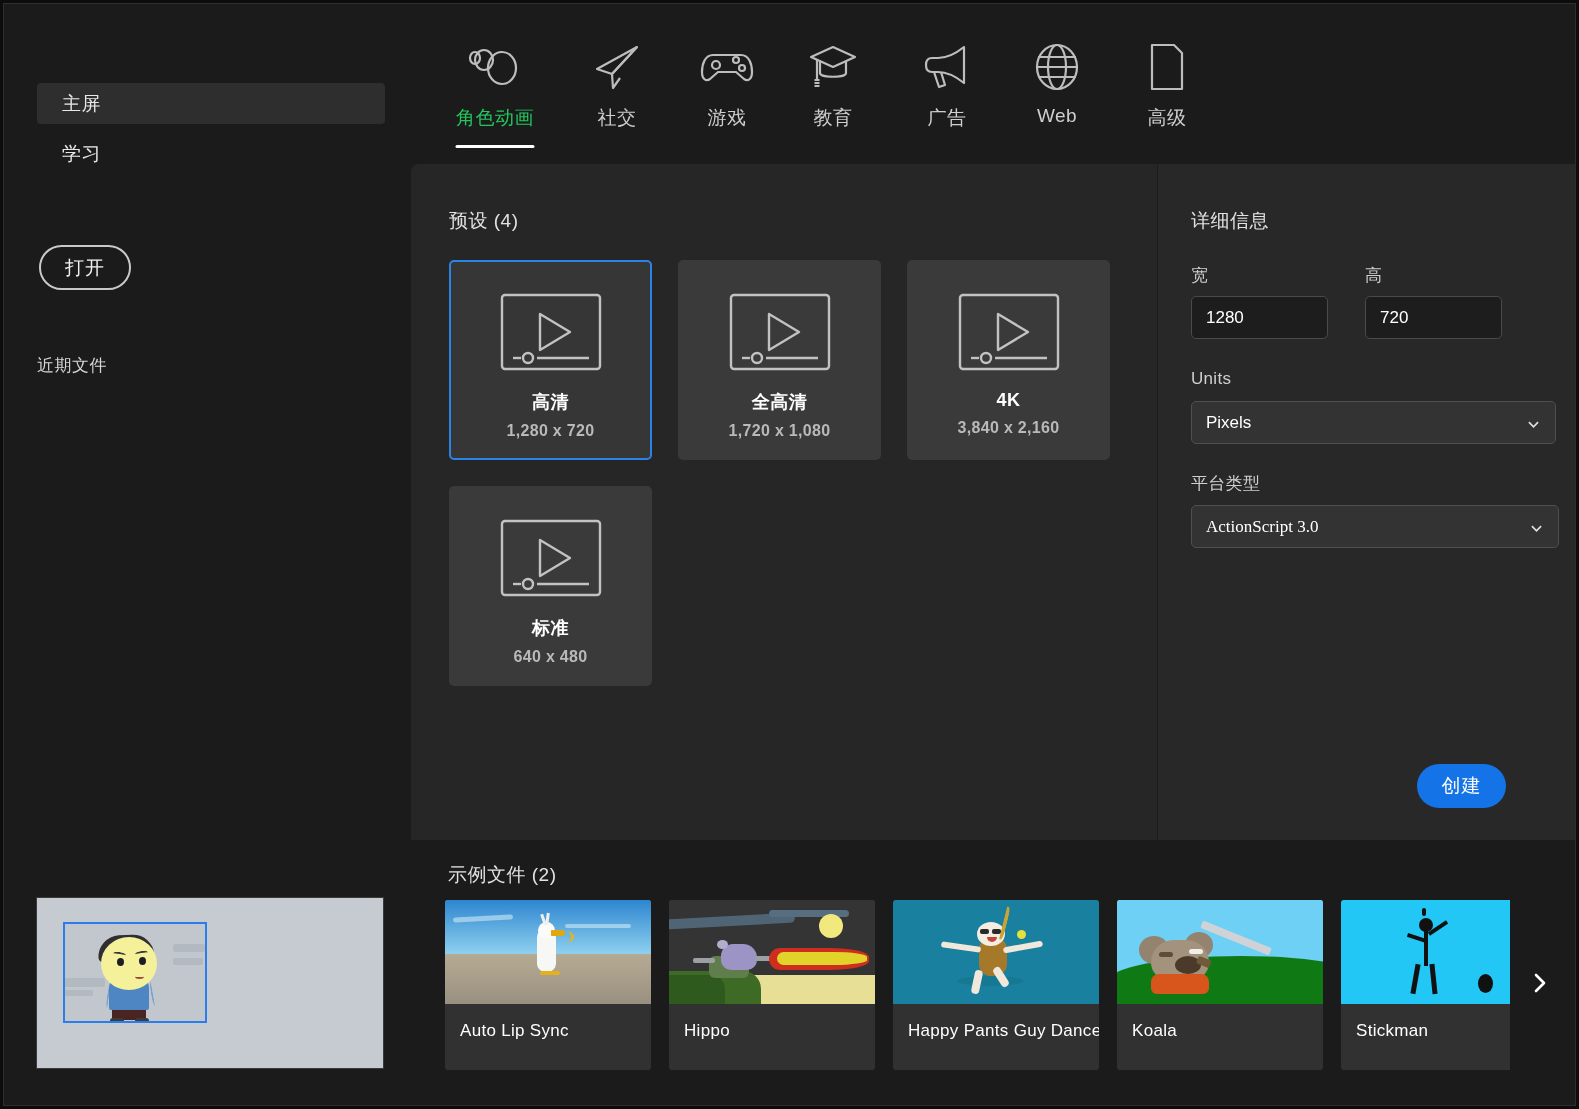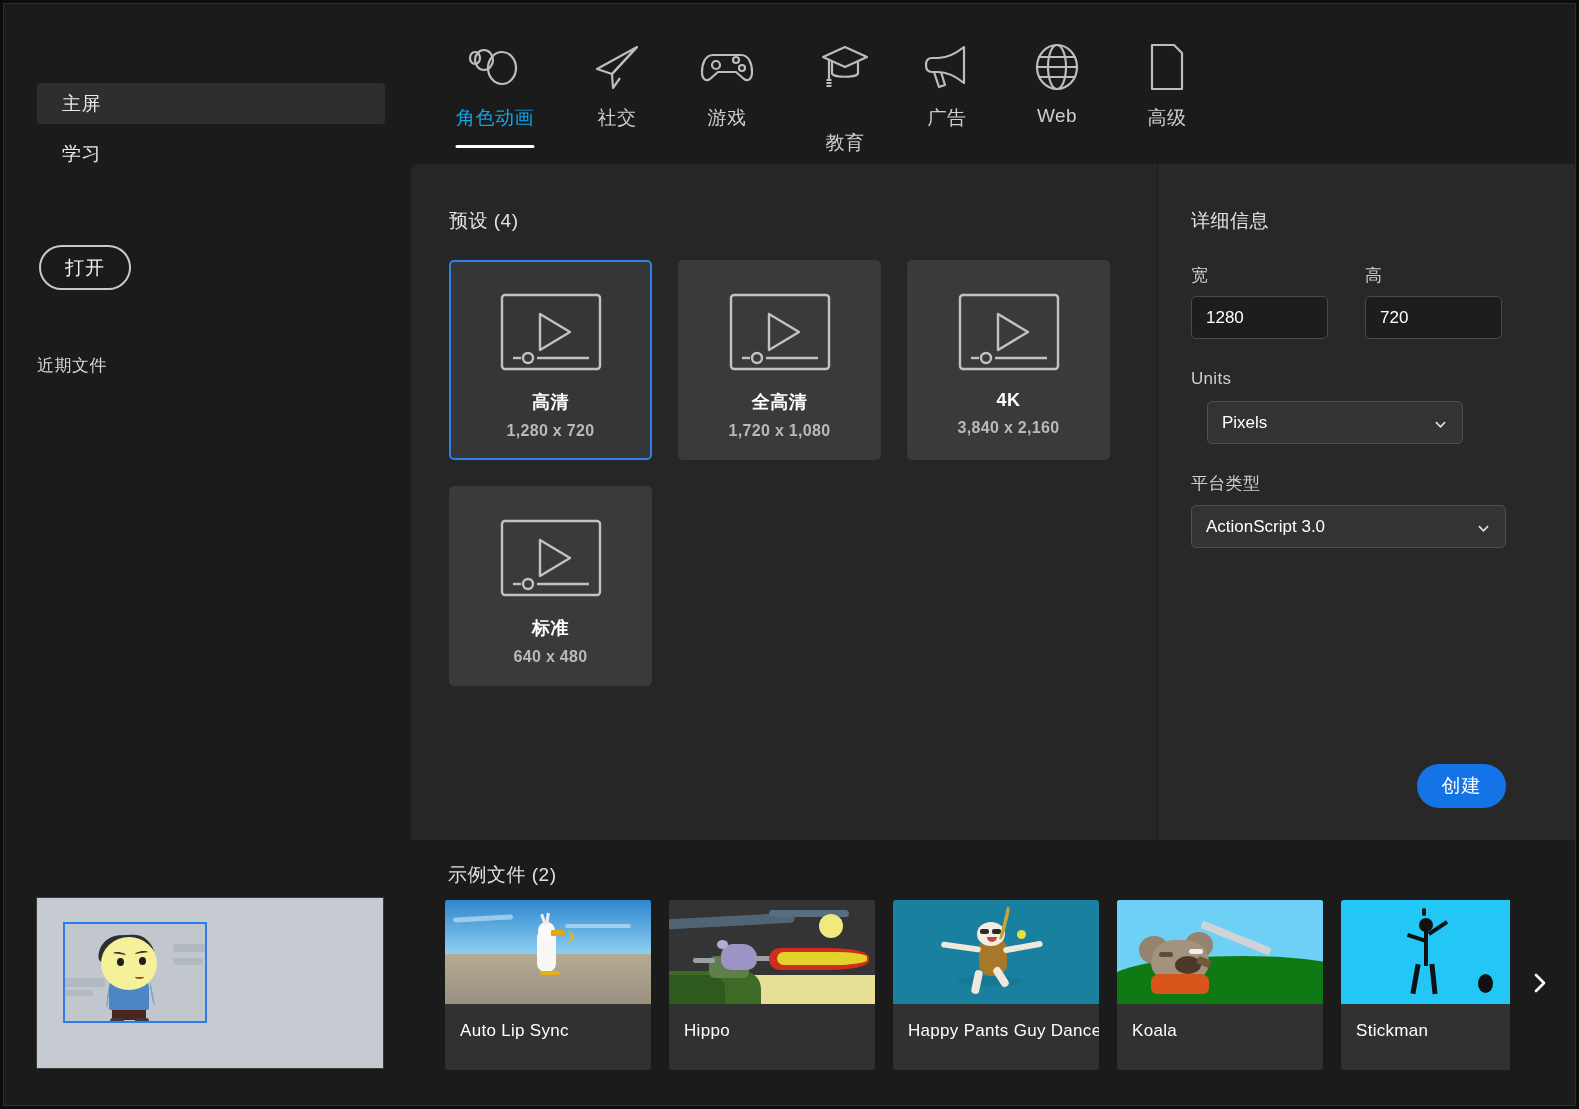--- a/index.html
+++ b/index.html
@@ -124,21 +124,21 @@
     top: 34px;
     width: 108px;
     display: flex;
     flex-direction: column;
     align-items: center;
     cursor: pointer;
     color: #cfcfcf;
   }
   .tab-icon { height: 58px; display: flex; align-items: center; justify-content: center; }
   .tab-label { font-size: 19px; letter-spacing: .5px; margin-top: 9px; }
-  .tab.active .tab-label { color: #0ea5e9; }
+  .tab.active .tab-label { color: #22c55e; }
   .tab-underline {
     position: absolute;
     bottom: -17px; left: 50%;
     transform: translateX(-50%);
     width: 79px; height: 3px;
     background: #ffffff;
     border-radius: 2px;
   }
 
   
@@ -236,23 +236,23 @@
     position: absolute;
     right: 16px; top: 50%;
     margin-top: -4px;
     width: 11px; height: 11px;
   }
   #lbl-width  { left: 33px; top: 100px; }
   #fld-width  { left: 33px; top: 132px; width: 137px; height: 43px; }
   #lbl-height { left: 207px; top: 100px; }
   #fld-height { left: 207px; top: 132px; width: 137px; height: 43px; }
   #lbl-units  { left: 33px; top: 205px; }
-  #fld-units  { left: 33px; top: 237px; width: 256px; height: 43px; margin-left: 16px; }
+  #fld-units  { left: 33px; top: 237px; width: 365px; height: 43px; }
   #lbl-platform { left: 33px; top: 308px; }
-  #fld-platform { left: 33px; top: 341px; width: 315px; height: 43px; }
+  #fld-platform { left: 33px; top: 341px; width: 368px; height: 43px; font-family: Liberation Serif, serif; }
 
   #create-btn {
     position: absolute;
     left: 259px; top: 600px;
     width: 89px; height: 44px;
     background: #1473e6;
     border: none;
     border-radius: 22px;
     color: #ffffff;
     font-size: 19px;
@@ -372,21 +372,21 @@
         <svg width="56" height="42" viewBox="0 0 56 42" fill="none" stroke="#bdbdbd" stroke-width="2.2">
           <path d="M14 9 C6 9 3 18 3 26 C3 33 7 36 11 33 L19 26 L37 26 L45 33 C49 36 53 33 53 26 C53 18 50 9 42 9 Z"></path>
           <circle cx="17" cy="19" r="4"></circle>
           <circle cx="37" cy="14" r="3"></circle>
           <circle cx="43" cy="22" r="3"></circle>
         </svg>
       </div>
       <div class="tab-label">游戏</div>
     </div>
 
-    <div class="tab" style="left:380px;gap:25px;">
+    <div class="tab" style="left:368px;">
       <div class="tab-icon">
         <svg width="50" height="50" viewBox="0 0 50 50" fill="none" stroke="#bdbdbd" stroke-width="2.2" stroke-linejoin="round">
           <path d="M25 5 L47 15 L25 25 L3 15 Z"></path>
           <path d="M12 20 V31 C12 36 38 36 38 31 V20"></path>
           <path d="M9 17 V38"></path>
           <path d="M6.5 38 h5 M6.5 41 h5 M6.5 44 h5"></path>
         </svg>
       </div>
       <div class="tab-label">教育</div>
     </div>

